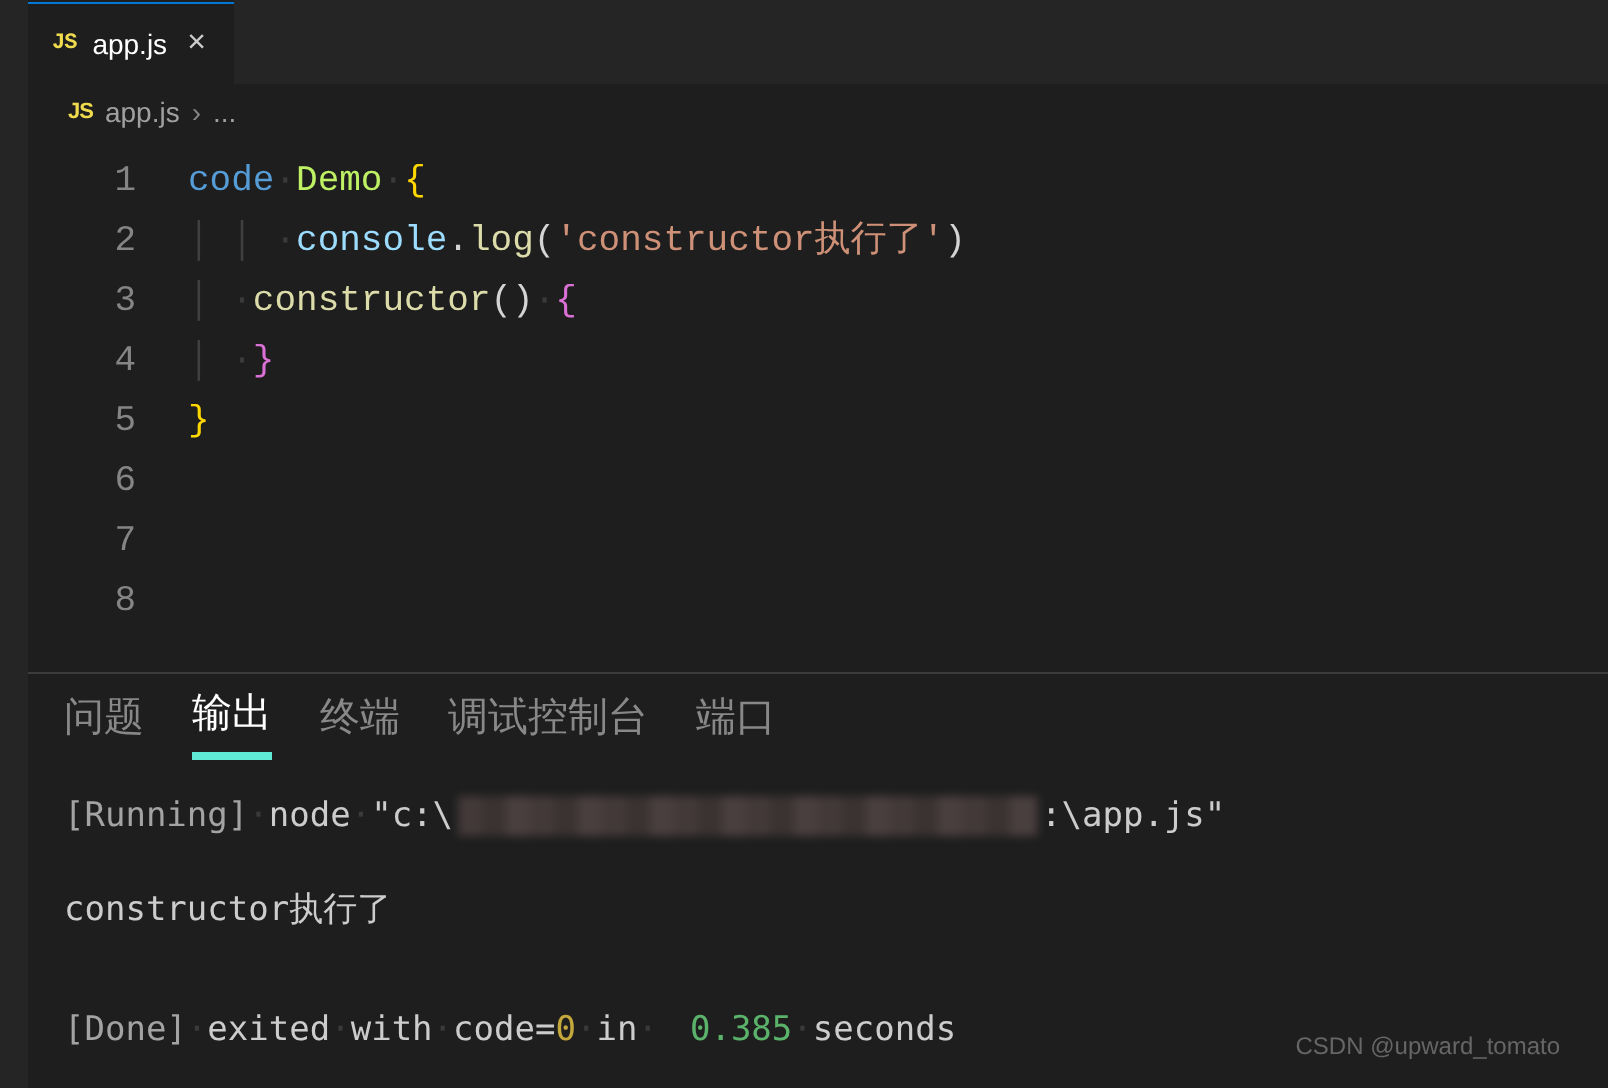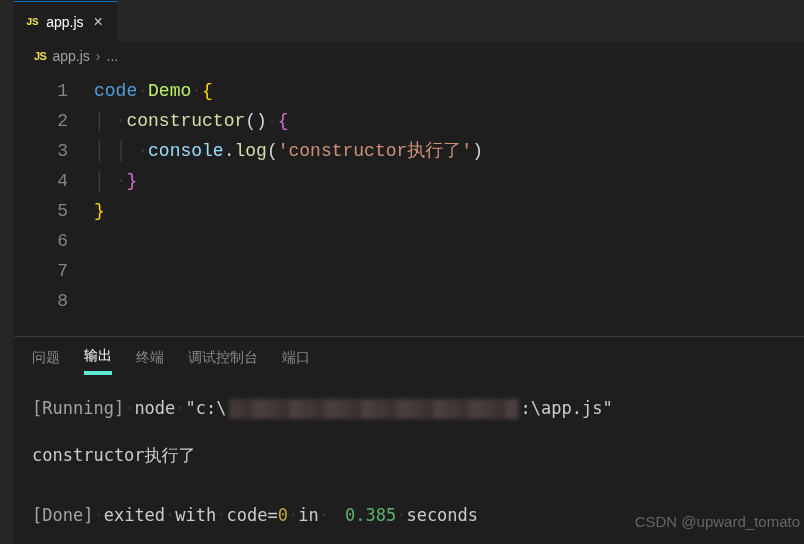--- a/index.html
+++ b/index.html
@@ -129,21 +129,21 @@
       padding: 8px 18px 0 18px;
       display: flex;
       flex-direction: column;
     }
     .panel-tabs {
       display: flex;
       gap: 24px;
       height: 32px;
       align-items: center;
       font-family: -apple-system, 'Segoe UI', 'Microsoft YaHei', sans-serif;
-      font-size: 14px;
+      font-size: 20px;
     }
     .panel-tab {
       color: #888;
       padding-bottom: 6px;
       cursor: pointer;
     }
     .panel-tab.active {
       color: #ffffff;
       border-bottom: 4px solid #5eead4;
     }
@@ -161,23 +161,23 @@
       display: inline-block;
       width: 290px;
       height: 20px;
       vertical-align: middle;
       background: repeating-linear-gradient(90deg,#433939 0 12px,#3b3232 12px 24px,#4a3f3f 24px 36px);
       filter: blur(2px);
       margin: 0 2px;
     }
     .watermark {
       position: absolute;
-      right: 4px;
+      right: 24px;
       bottom: 14px;
-      font-size: 15px;
+      font-size: 12px;
       color: #666;
       font-family: -apple-system, sans-serif;
     }
   </style>
 </head>
 <body>
 
 <div class="left-bar"></div>
 
 <div class="main">
@@ -203,22 +203,22 @@
         <div class="ln">2</div>
         <div class="ln">3</div>
         <div class="ln">4</div>
         <div class="ln">5</div>
         <div class="ln">6</div>
         <div class="ln">7</div>
         <div class="ln">8</div>
       </div>
     <div class="code" id="code">
         <div class="line"><span class="kw">code</span><span class="ws">·</span><span class="cls">Demo</span><span class="ws">·</span><span class="brace">{</span></div>
+        <div class="line"><span class="guide">│ │ </span><span class="ws">·</span><span class="obj">console</span><span class="dot">.</span><span class="fn">log</span><span class="dot">(</span><span class="str">'constructor执行了'</span><span class="dot">)</span></div>
         <div class="line"><span class="guide">│ </span><span class="ws">·</span><span class="fn">constructor</span><span class="dot">()</span><span class="ws">·</span><span class="brace2">{</span></div>
-        <div class="line"><span class="guide">│ │ </span><span class="ws">·</span><span class="obj">console</span><span class="dot">.</span><span class="fn">log</span><span class="dot">(</span><span class="str">'constructor执行了'</span><span class="dot">)</span></div>
         <div class="line"><span class="guide">│ </span><span class="ws">·</span><span class="brace2">}</span></div>
         <div class="line"><span class="brace">}</span></div>
         <div class="line"></div>
         <div class="line"></div>
       </div>
   </div>
 
   <div class="panel">
     <div class="panel-tabs" id="panel-tabs">
         <div class="panel-tab">问题</div>

